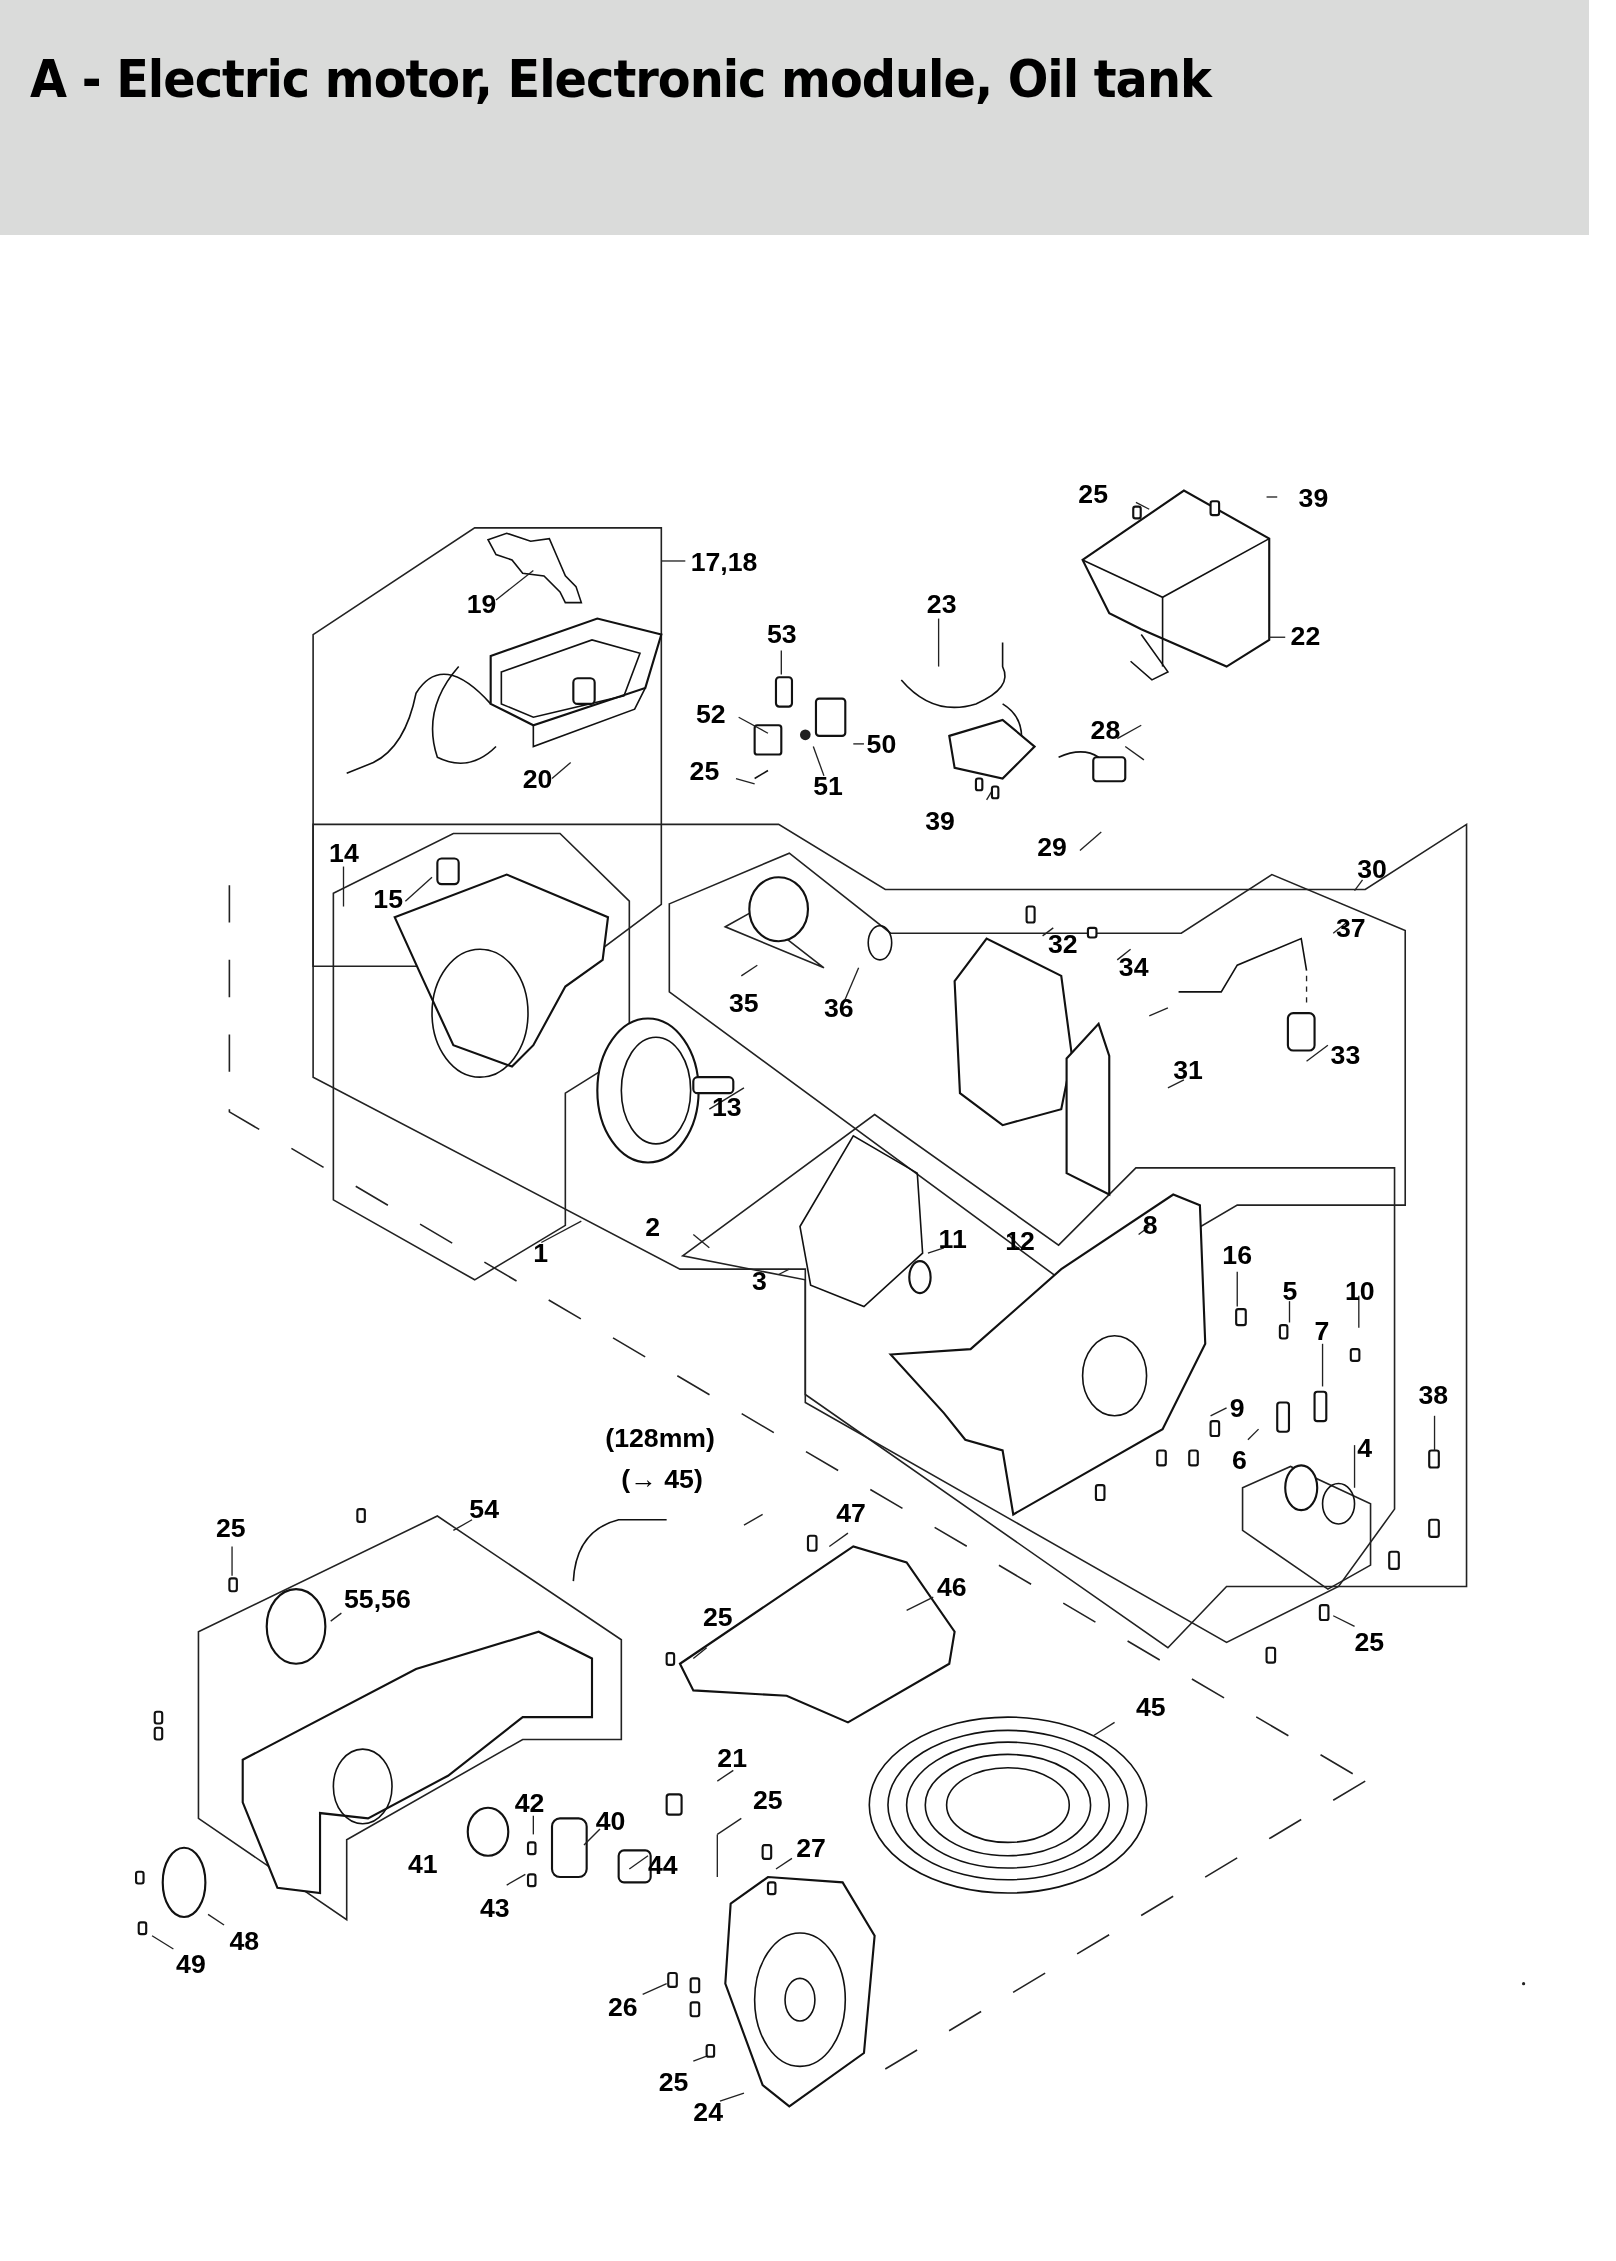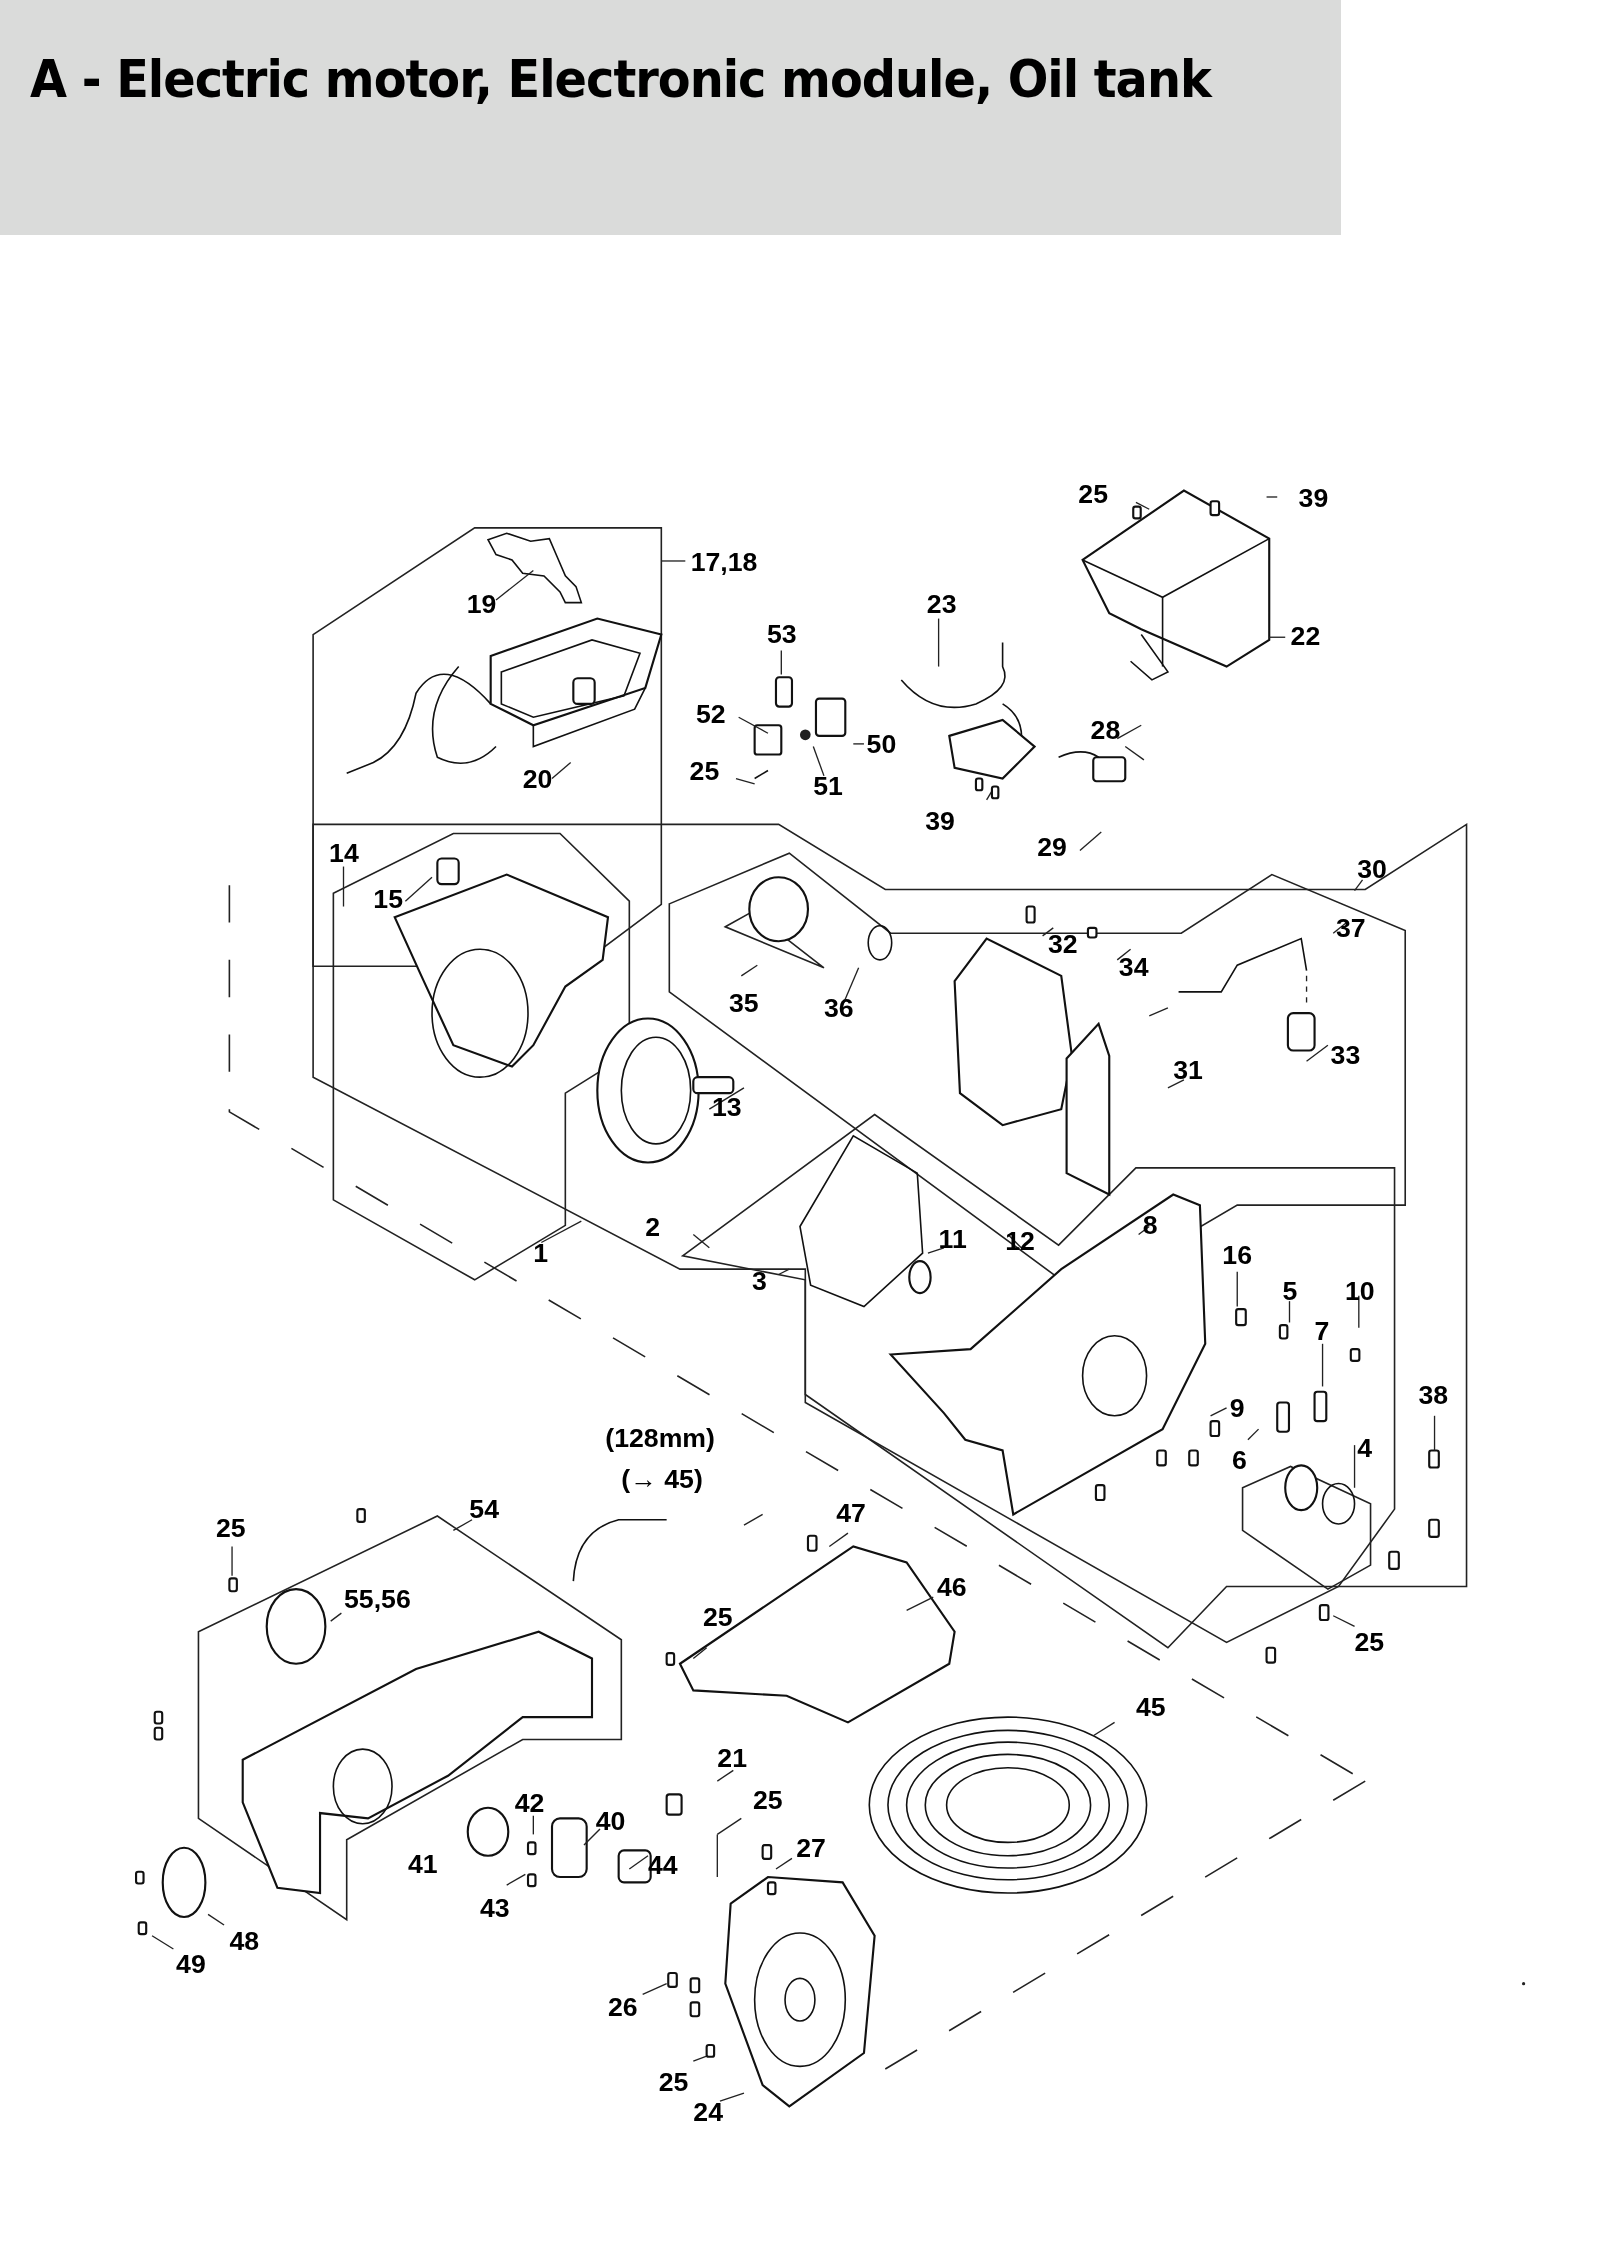--- a/index.html
+++ b/index.html
@@ -1,18 +1,18 @@
 <!DOCTYPE html>
 <html style="font-size:8.5px"><head>
 <meta charset="utf-8">
 <style>
   html, body { margin:0; padding:0; background:#ffffff; }
   body { width:1617px; height:2261px; position:relative; overflow:hidden;
          font-family:"Liberation Sans", sans-serif; }
-  .header { position:absolute; left:0; top:0; width:1341px; height:235px; background:#dadbda; }
+  .header { position:absolute; left:0; top:0; width:1589px; height:235px; background:#dadbda; }
   .title { position:absolute; left:30px; top:49px; font-family:"DejaVu Sans", sans-serif;
            font-weight:bold; font-size:52px; color:#000; letter-spacing:-1.1px; white-space:nowrap;
            transform:scaleX(0.92); transform-origin:left top; }
   svg.diagram { position:absolute; left:0; top:0; }
   .lbl { font-family:"Liberation Sans", sans-serif; font-weight:bold; font-size:50px; fill:#000; }
   .box { fill:none; stroke:#222; stroke-width:3; }
   .dash { fill:none; stroke:#222; stroke-width:3; stroke-dasharray:70 70; }
   .lead { fill:none; stroke:#222; stroke-width:2.5; }
   .part { fill:#fff; stroke:#111; stroke-width:4; }
   .partl { fill:none; stroke:#111; stroke-width:3; }

